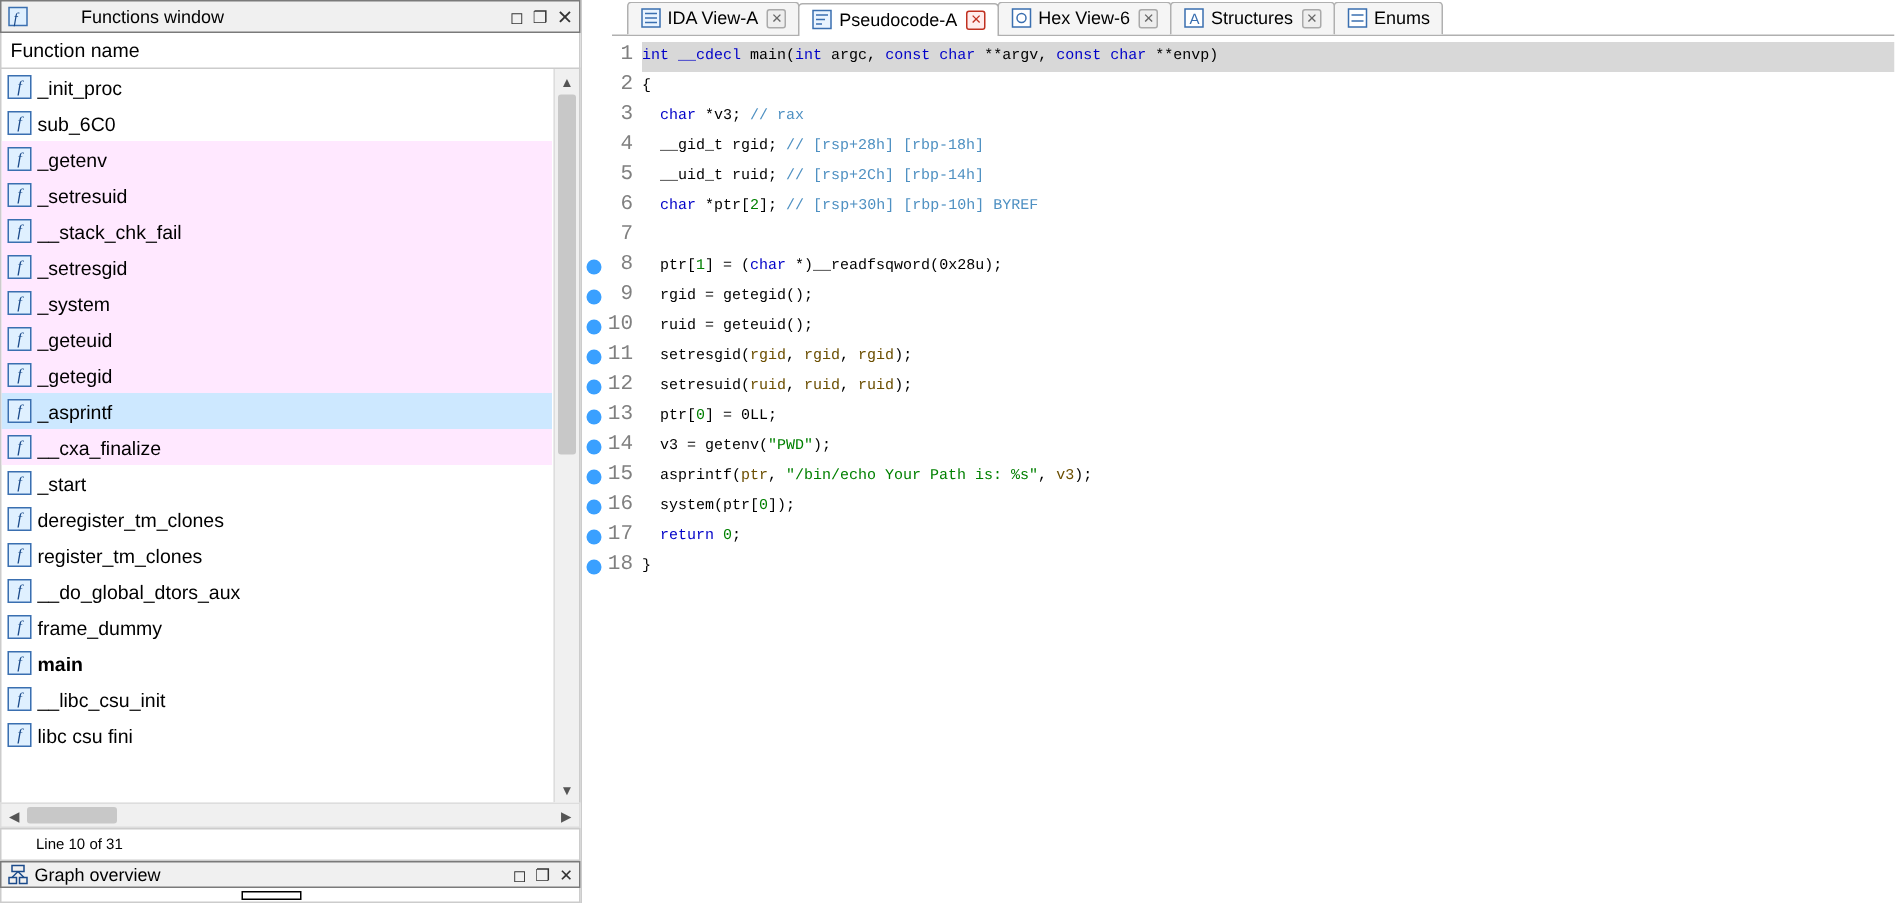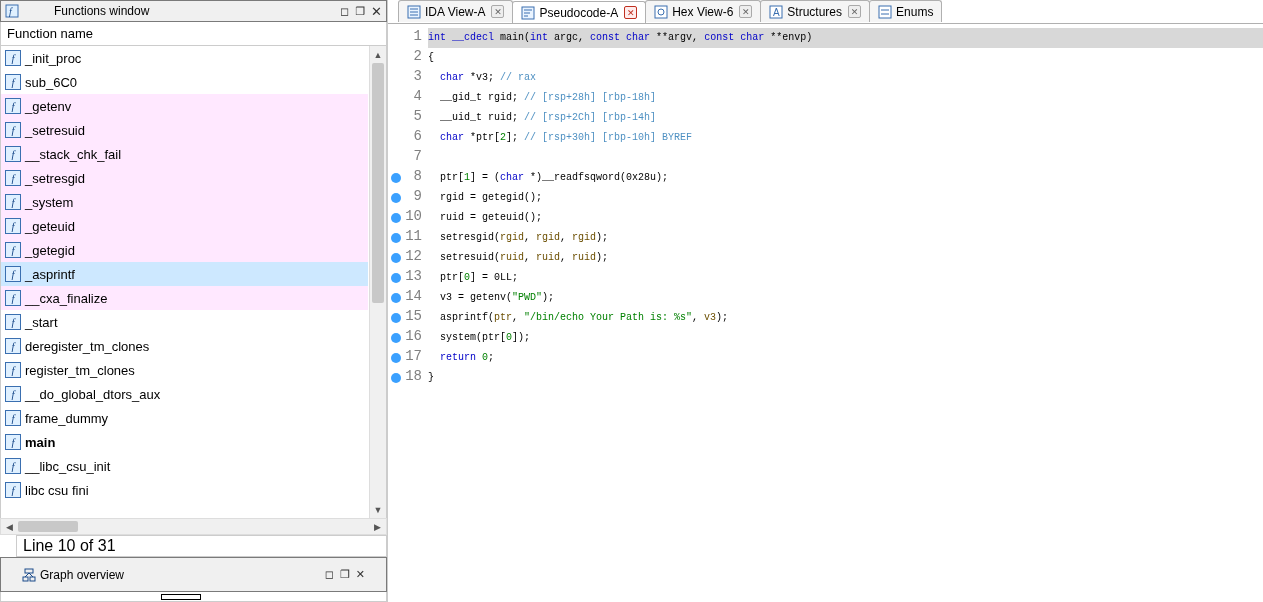--- a/index.html
+++ b/index.html
@@ -89,50 +89,50 @@
     background:#f0f0f0; border:1px solid #ddd;
     display:flex; align-items:center;
   }
   .hscroll .left, .hscroll .right { width:17px; text-align:center; font-size:9px; color:#555;}
   .hscroll .track { flex:1; position:relative; height:100%;}
   .hscroll .thumb { position:absolute; left:0; top:2px; bottom:2px; width:60px; background:#c8c8c8; border-radius:2px;}
   .status-line {
     height: 22px;
     border:1px solid #ccc;
     display:flex; align-items:center;
-    padding-left:6px;
-    font-size: 16px;
-    margin-left: 16px;
+    padding-left:23px;
+    font-size: 10px;
   }
   .graph-title {
-    height: 35px;
+    height: 18px;
     display: flex;
     align-items: center;
     border: 1px solid #7a7a7a;
     background: #f0f0f0;
-    padding: 0 21px;
+    padding: 0 4px;
   }
   .graph-title .icon { width:14px;height:14px;margin-right:4px;display:flex;align-items:center;justify-content:center;}
   .graph-title .label { flex:1; font-size:12px;}
   .graph-title .ctrl { margin-left:6px; cursor:pointer; font-size:11px;color:#333;}
   .graph-body { height: 10px; border:1px solid #ccc; border-top:none; position:relative;}
   .graph-body .box { position:absolute; left:160px; top:2px; width:40px; height:6px; border:1px solid #000;}
   
   .right-panel {
     flex:1;
     display:flex;
     flex-direction:column;
   }
   .tabs {
     height: 24px;
     display:flex;
-    align-items:flex-start;
+    align-items:center;
     border-bottom:1px solid #b0b0b0;
     padding-left:10px;
     background:#fff;
+    margin-left:20px;
   }
   .tab {
     height: 22px;
     display:flex;
     align-items:center;
     padding: 0 8px;
     border:1px solid #b0b0b0;
     border-bottom:none;
     border-top-left-radius:3px;
     border-top-right-radius:3px;

